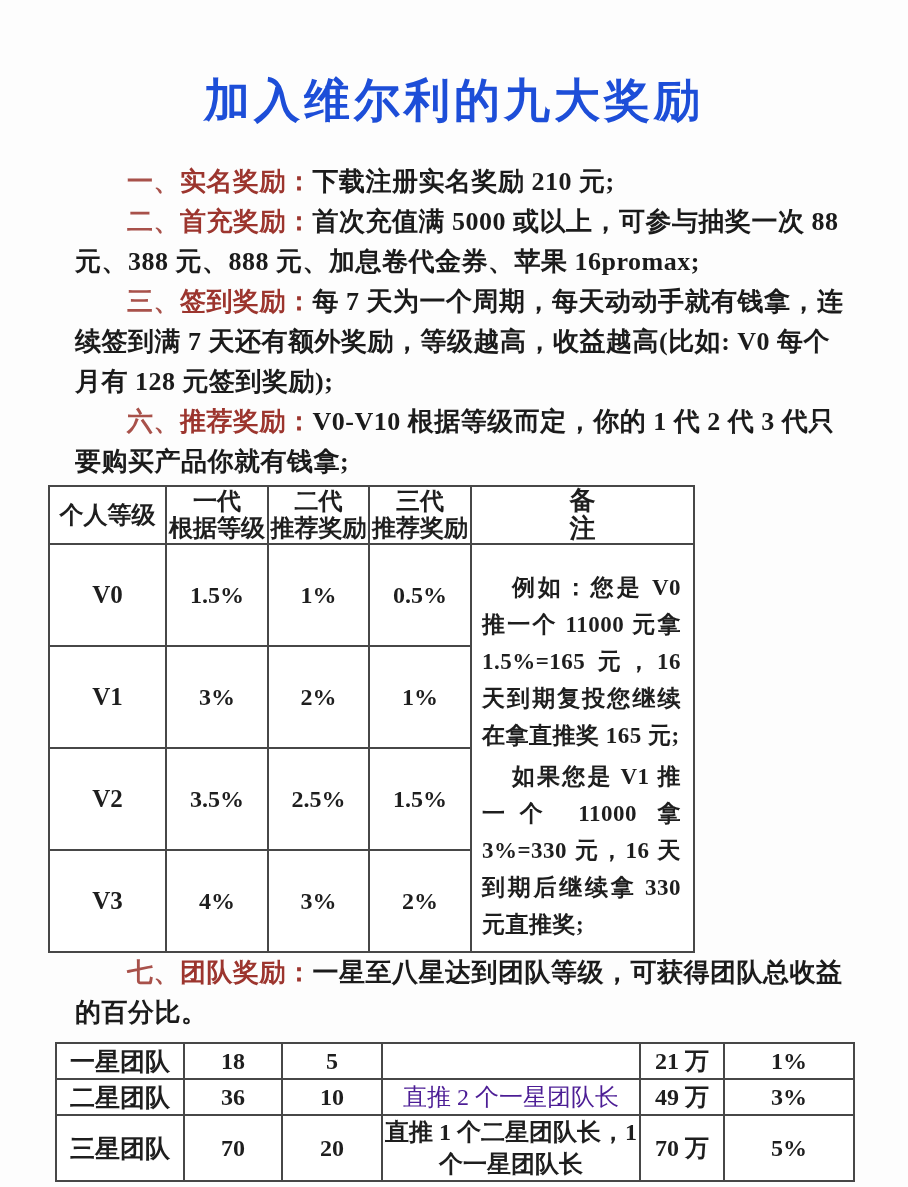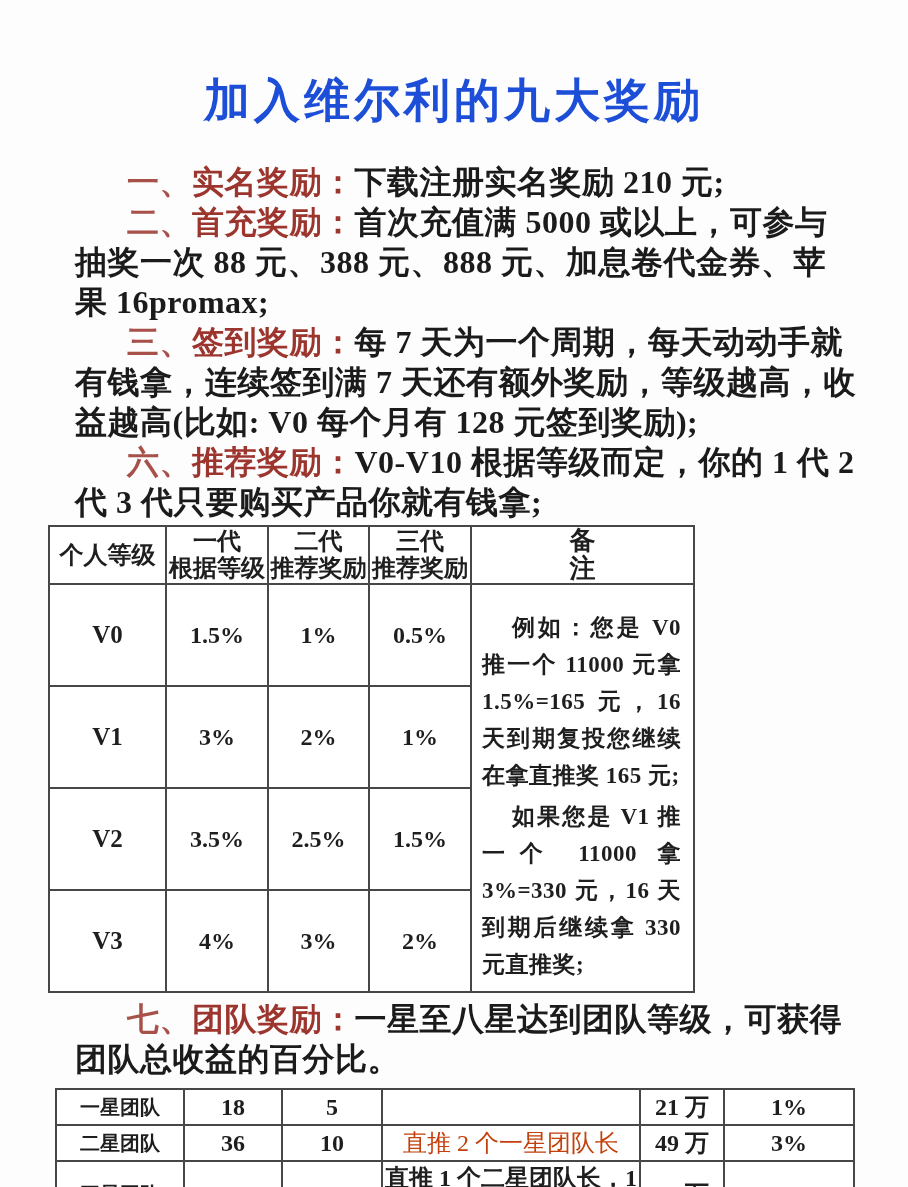--- a/index.html
+++ b/index.html
@@ -17,21 +17,21 @@
     padding-top:74px;
     text-align:center;
     font-size:46px;
     line-height:54px;
     letter-spacing:4px;
     color:#1d4ed8;
   }
   .content{margin:34px 52px 0 75px;}
   .item{
     margin:0;
-    font-size:32px;
+    font-size:26px;
     line-height:40px;
     text-indent:52px;
     letter-spacing:0.5px;
   }
   .num{color:#a8514a;}
   .label{color:#9c352e;}
   table{
     border-collapse:collapse;
     table-layout:fixed;
     background:#fff;
@@ -54,26 +54,26 @@
   .remark-cell{text-align:left;vertical-align:middle;padding:20px 12px 4px 10px;}
   .remark-cell p{
     margin:4px 0;
     font-size:23px;
     line-height:37px;
     text-indent:1.3em;
     text-align:justify;
     letter-spacing:0.5px;
   }
   
-  .sec7{margin-top:6px;}
+  .sec7{}
   .t2{width:800px;margin-left:-20px;margin-top:9px;}
   .t2 th{font-size:24px;line-height:28px;height:66px;}
   .t2 td{font-size:24px;height:34px;}
-  .t2 .lvl{font-size:20px;border-radius:14px;}
-  .leader-mid{font-weight:400;color:#c2410c;font-size:23px;}
+  .t2 .lvl{font-size:25px;border-radius:14px;}
+  .leader-mid{font-weight:400;color:#4c1d95;font-size:23px;}
   .leader-small{font-size:19px;letter-spacing:0;}
 </style>
 </head>
 <body>
 
 <div class="page">
   <h1 class="title">加入维尔利的九大奖励</h1>
 
   <div class="content">
 

